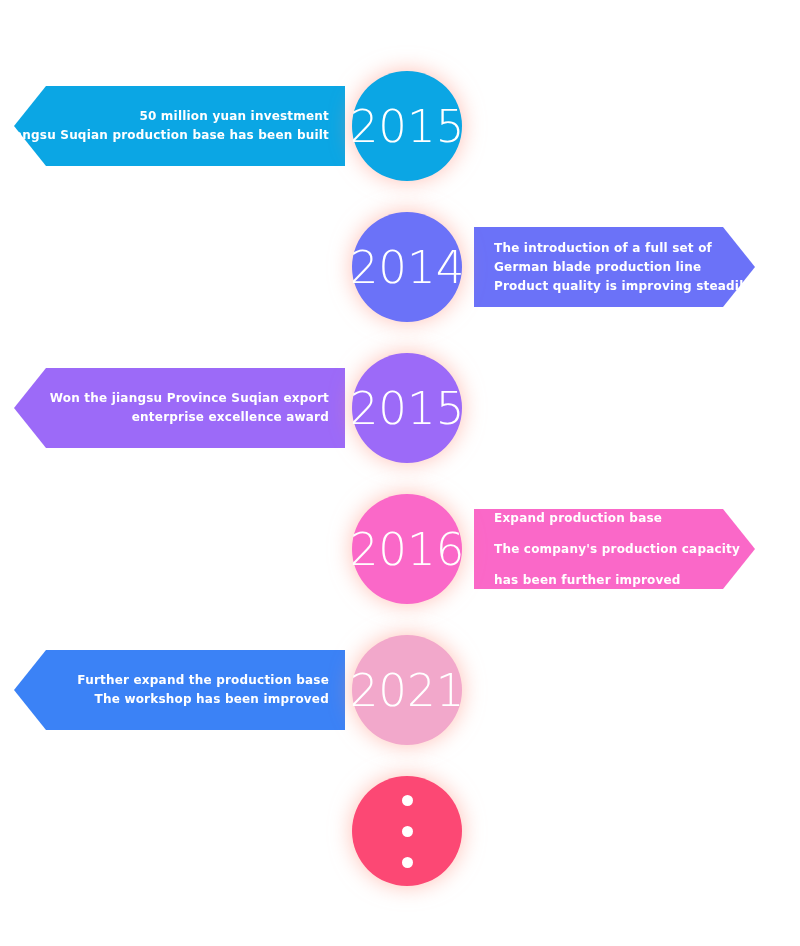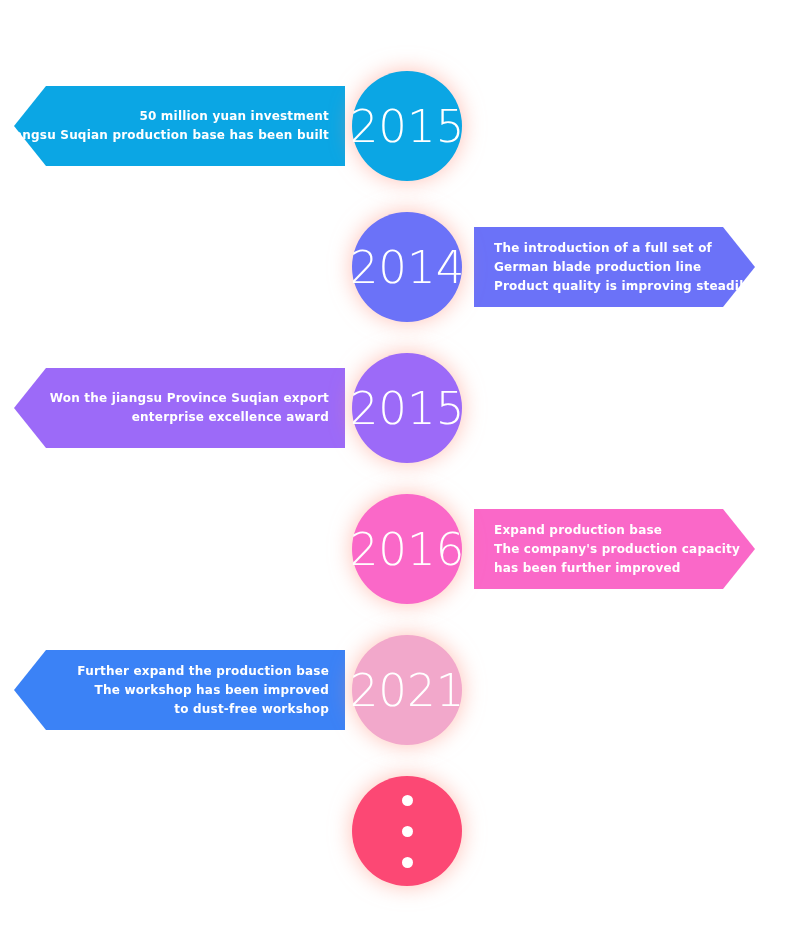--- a/index.html
+++ b/index.html
@@ -148,35 +148,34 @@
     <div class="banner left" id="b-2015" style="background: rgb(156, 106, 248);">
       <span class="line">Won the jiangsu Province Suqian export</span>
       <span class="line">enterprise excellence award</span>
     </div>
   </div>
 
   <div class="row" id="row-2016" style="top:478px;">
     <div class="circle" id="c-2016" style="background: rgb(250, 104, 200);">
       <span class="year">2016</span>
     </div>
-    <div class="banner right" id="b-2016" style="background: rgb(250, 104, 200);">
+    <div class="banner right" id="b-2016" style="background: rgb(250, 104, 200); gap: 12px;">
       <span class="line">Expand production base</span>
       <span class="line">The company's production capacity</span>
       <span class="line">has been further improved</span>
     </div>
   </div>
 
   <div class="row" id="row-2021" style="top:619px;">
     <div class="circle" id="c-2021" style="background: rgb(242, 168, 203);">
       <span class="year">2021</span>
     </div>
     <div class="banner left" id="b-2021" style="background: #3b82f6;">
       <span class="line">Further expand the production base</span>
       <span class="line">The workshop has been improved</span>
-      <span class="line">to dust-free workshop</span>
     </div>
   </div>
 
   <div class="row" id="row-more" style="top:760px;">
     <div class="dots-circle" id="c-more" style="background: rgb(252, 72, 116);">
       <span class="dot" style="background: rgb(255, 255, 255);"></span>
       <span class="dot" style="background: rgb(255, 255, 255);"></span>
       <span class="dot" style="background: rgb(255, 255, 255);"></span>
     </div>
   </div>

